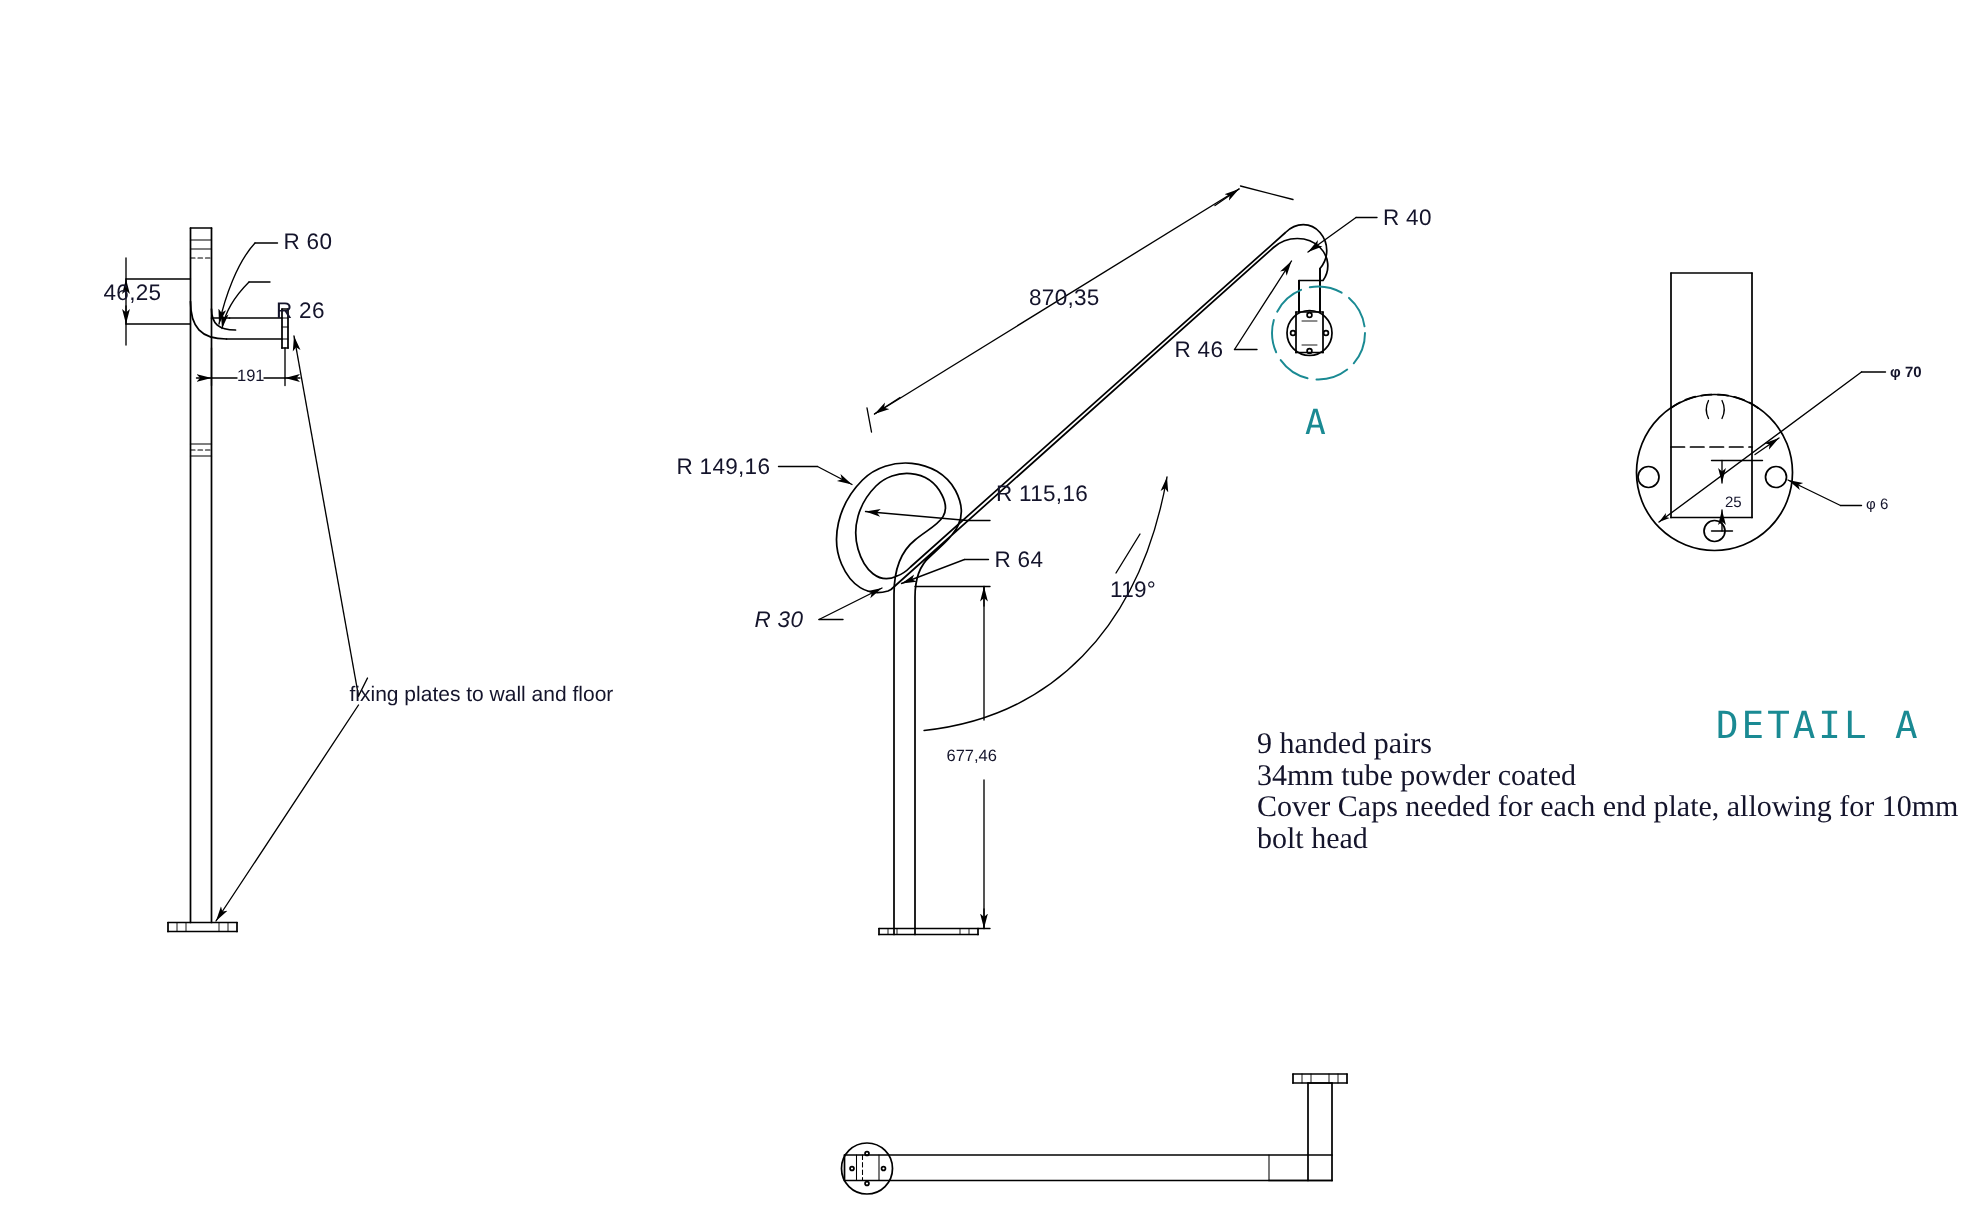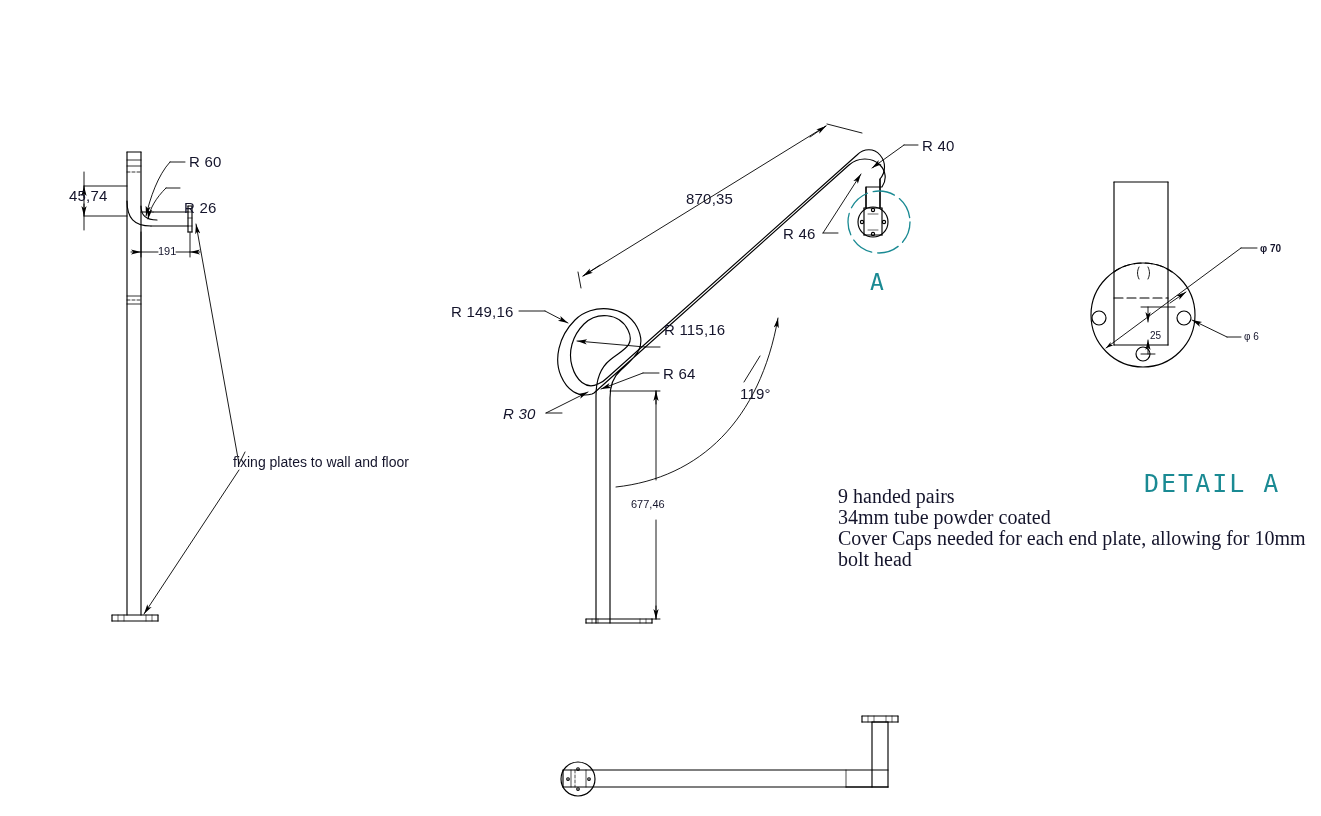--- a/index.html
+++ b/index.html
@@ -277,21 +277,21 @@
         <path d="M868,716 L868,722" stroke-width="0.6"></path>
         <path d="M874,716 L874,722" stroke-width="0.6"></path>
         <path d="M886,716 L886,722" stroke-width="0.6"></path>
         <path d="M892,716 L892,722" stroke-width="0.6"></path>
 
         <path d="M846,787 L888,787"></path>
       </g>
     </g>
   </svg>
 
-  <div class="txt dim" style="left:69px;top:187px;">45,74</div>
+  <div class="txt dim" style="left:69px;top:187px;">46,25</div>
   <div class="txt dim-sm" style="left:158px;top:245px;">191</div>
   <div class="txt dim" style="left:189px;top:153px;">R 60</div>
   <div class="txt dim" style="left:184px;top:179px;margin-top:20px;">R 26</div>
   <div class="txt leader-note" style="left:233px;top:454px;">fixing plates to wall and floor</div>
 
   <div class="txt dim" style="left:686px;top:190px;">870,35</div>
   <div class="txt dim-sm" style="left:631px;top:498px;">677,46</div>
   <div class="txt dim" style="left:740px;top:385px;">119°</div>
 
   <div class="txt dim" style="left:922px;top:137px;">R 40</div>

